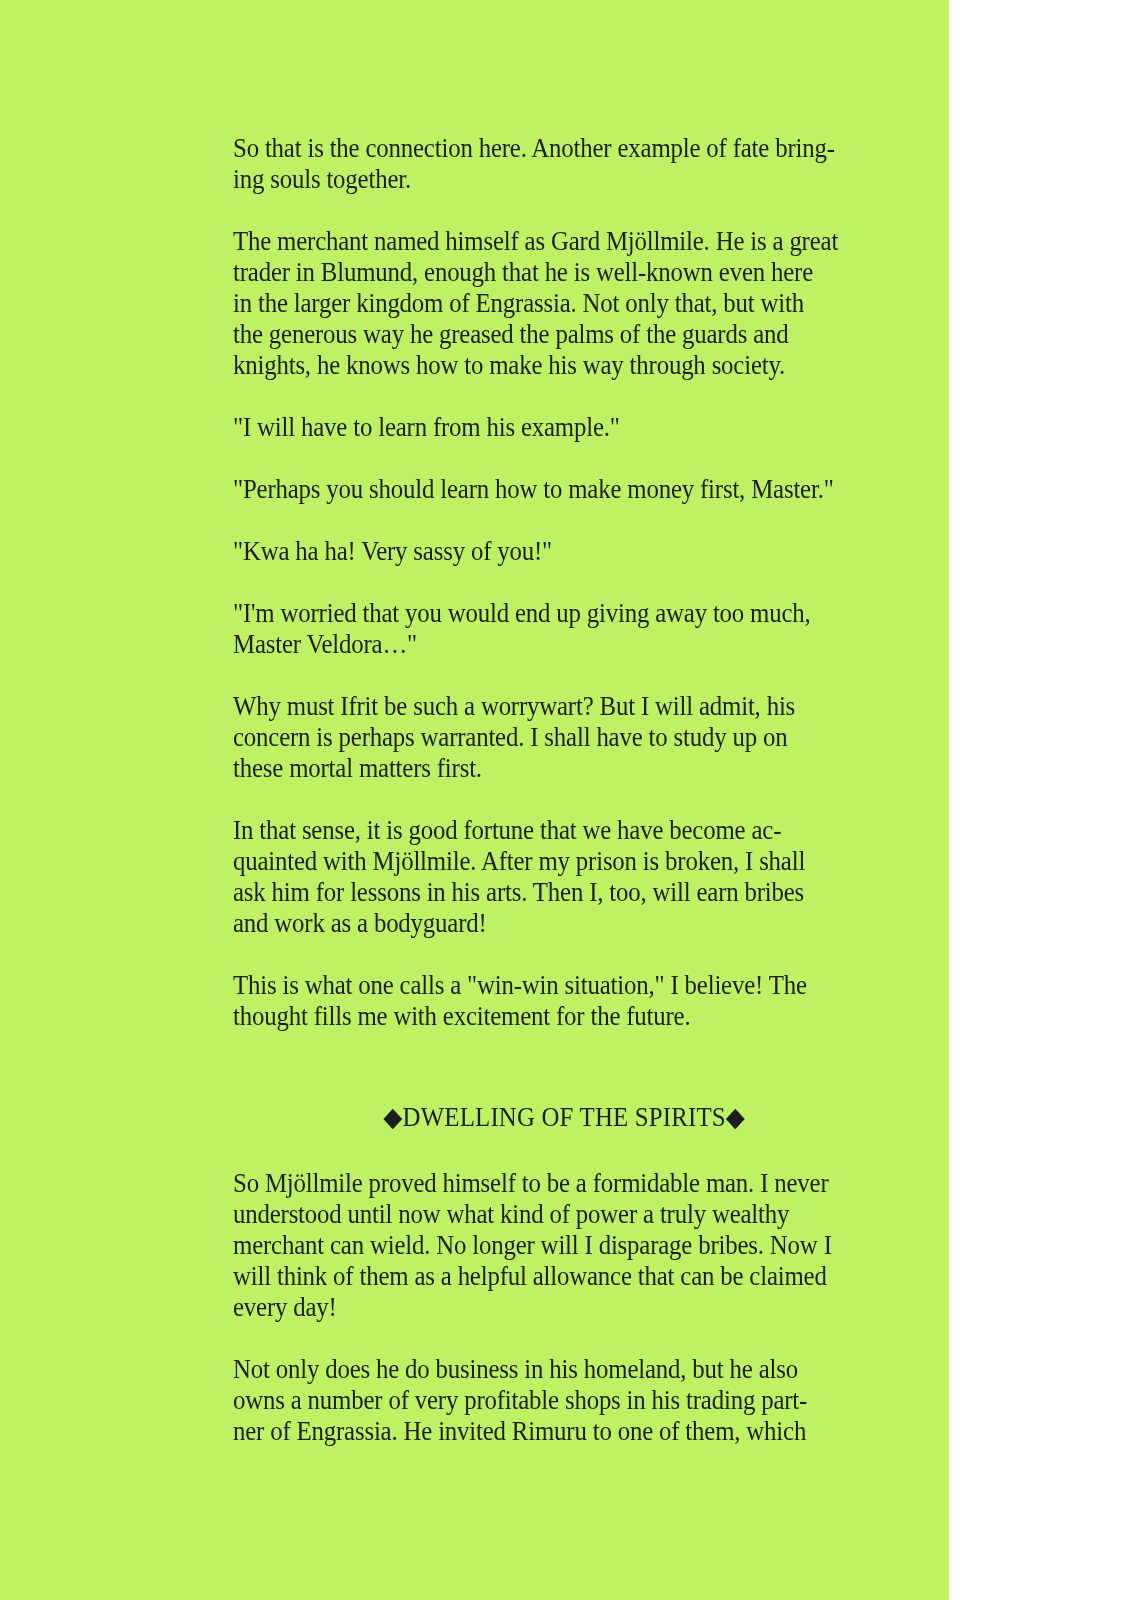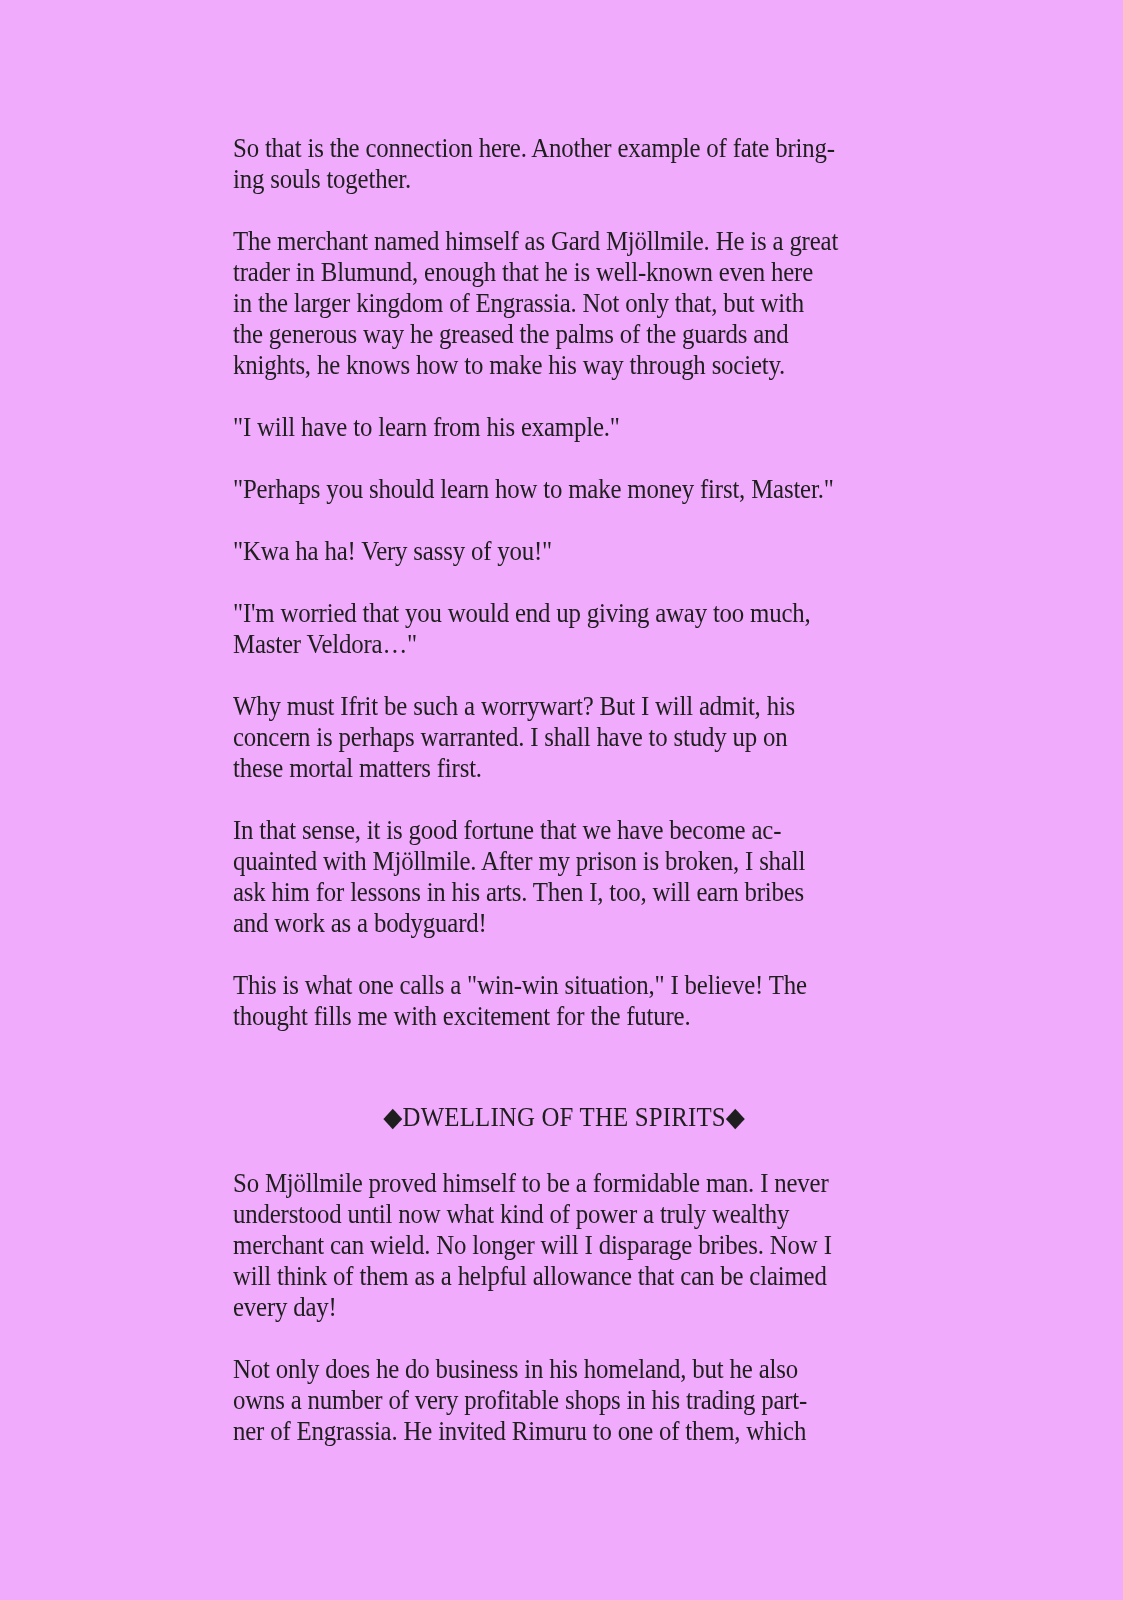--- a/index.html
+++ b/index.html
@@ -7,23 +7,23 @@
     padding: 0;
   }
   body {
     width: 1123px;
     height: 1600px;
     background: #ffffff;
     font-family: "Liberation Serif", "DejaVu Serif", serif;
   }
   .page {
     position: relative;
-    width: 1123px;
+    width: 949px;
     height: 1600px;
-    background: #f0abfc;
+    background: #bef264;
     overflow: hidden;
     font-family: Liberation Serif, serif;
   }
   .text-block {
     position: absolute;
     left: 233px;
     top: 133px;
     width: 720px;
     transform: scaleX(0.92);
     transform-origin: top left;

